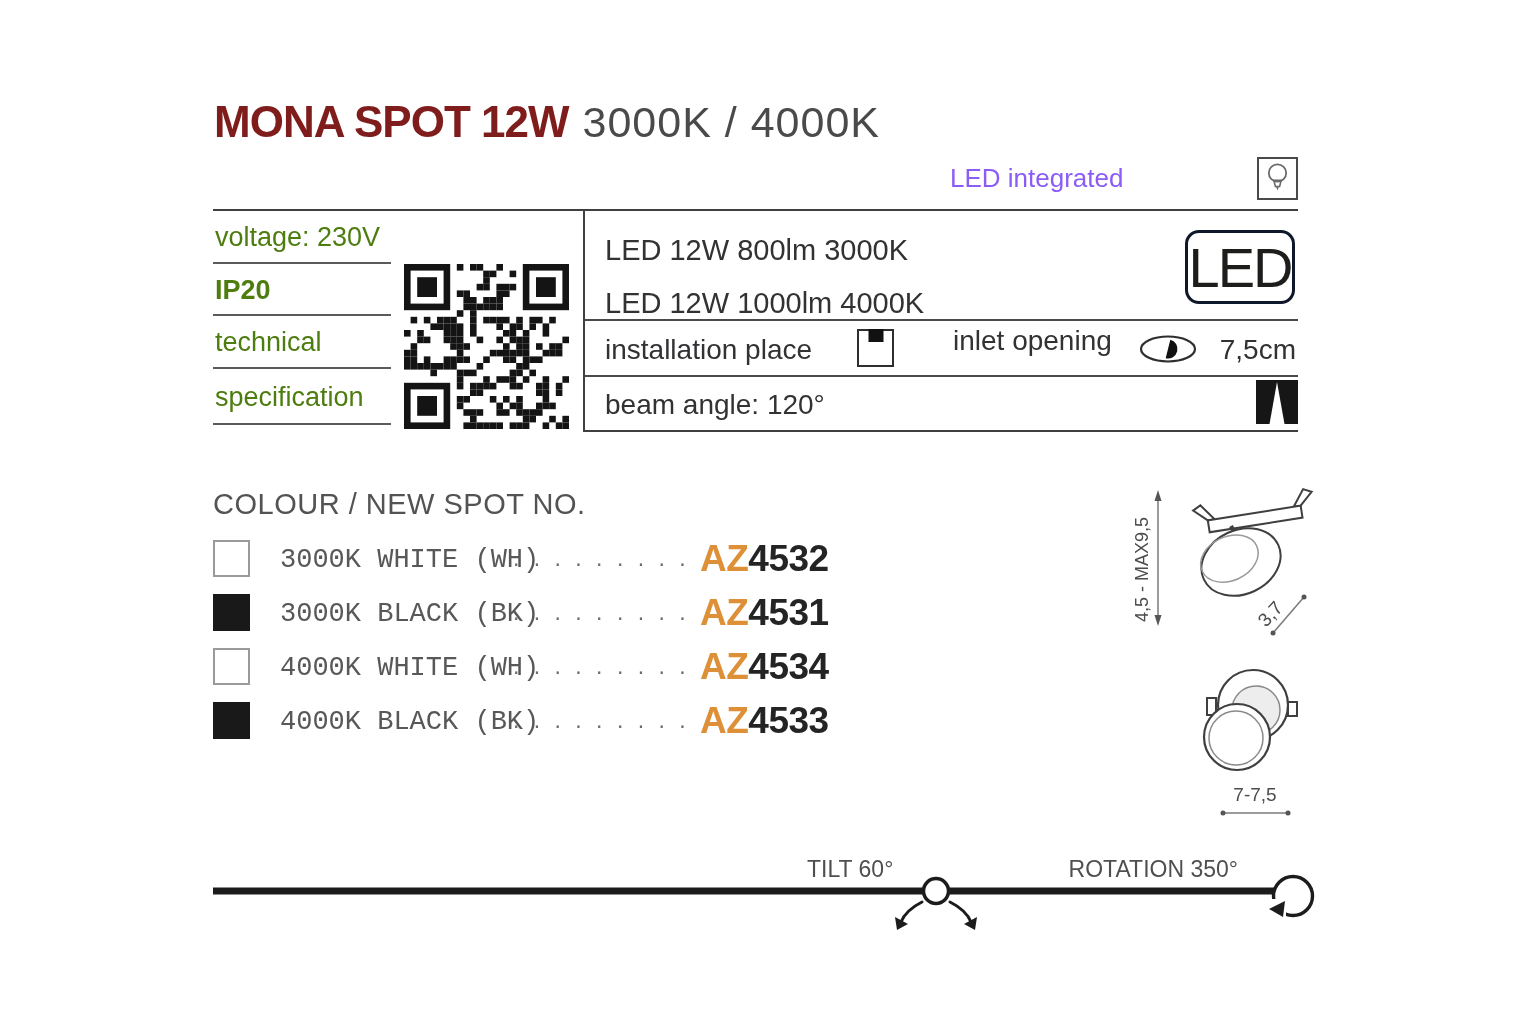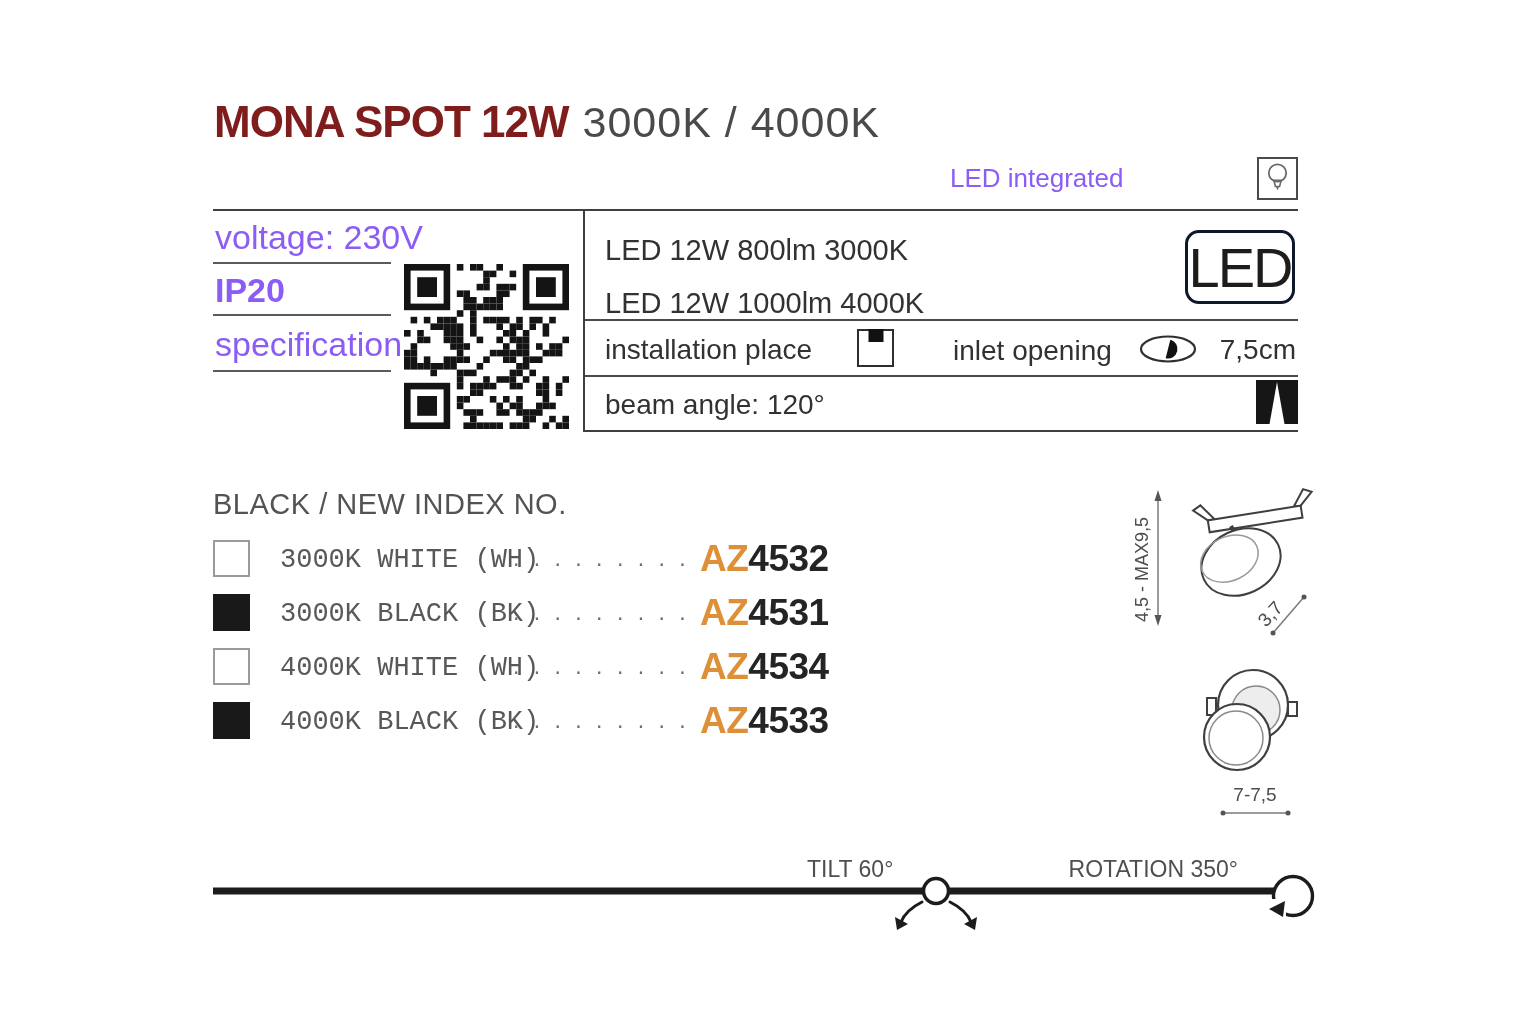--- a/index.html
+++ b/index.html
@@ -15,37 +15,37 @@
   
   .led-integrated{position:absolute;left:950px;top:163px;width:297px;text-align:left;
                   font-size:26px;color:#8b5cf6;}
   .bulb-box{position:absolute;left:1257px;top:157px;width:41px;height:43px;border:2px solid #4a4a4a;
             display:flex;align-items:center;justify-content:center;background:#fff;}
 
   
   .spec-table{position:absolute;left:213px;top:209px;width:1085px;height:221px;border-top:2px solid #3f3f3f;}
   .spec-left{position:absolute;left:0;top:0;width:370px;height:221px;}
   .spec-left-row{position:relative;padding-left:2px;display:flex;align-items:center;
-                 font-size:34px;color:#8b5cf6;}
+                 font-size:27px;color:#4d7c0f;}
   .spec-left-row::after{content:"";position:absolute;left:0;bottom:0;width:178px;height:2px;background:#5b5b5b;}
   .r1{height:53px;}.r2{height:52px;font-weight:bold;}.r3{height:53px;}.r4{height:56px;}
   .qr-wrap{position:absolute;left:191px;top:53px;width:165px;height:165px;}
   .spec-divider{position:absolute;left:370px;top:0;width:0;height:221px;border-left:2px solid #3f3f3f;}
   .spec-right{position:absolute;left:372px;top:0;width:713px;height:221px;border-bottom:2px solid #3f3f3f;}
   .row-a{position:relative;height:108px;}
   .led-line{position:absolute;left:20px;white-space:nowrap;font-size:29px;color:#323234;}
   .led-line.l1{top:23px;} .led-line.l2{top:76px;}
   .led-badge{position:absolute;left:600px;top:19px;width:110px;height:74px;border:3px solid #0f172a;
              border-radius:14px;display:flex;align-items:center;justify-content:center;
              font-size:56px;letter-spacing:-2px;color:#1d1d1b;background:#fff;}
   .row-b{position:relative;height:56px;border-top:2px solid #4a4a4a;font-size:28px;color:#323234;}
   .row-b .lbl1{position:absolute;left:20px;top:13px;}
   .inst-icon{position:absolute;left:272px;top:8px;width:37px;height:38px;border:2.5px solid #2e2e2e;background:#fff;}
   .inst-icon .tab{position:absolute;left:50%;top:-2px;transform:translateX(-50%);width:15px;height:13px;background:#111;}
-  .row-b .lbl2{position:absolute;left:368px;top:14px;}
+  .row-b .lbl2{position:absolute;left:368px;top:4px;}
   .inlet-icon{position:absolute;left:553px;top:12px;}
   .row-b .val{position:absolute;right:2px;top:13px;text-align:center;}
   .row-c{position:relative;height:55px;border-top:2px solid #4a4a4a;font-size:28px;color:#323234;}
   .row-c .lbl{position:absolute;left:20px;top:12px;}
   .beam-icon{position:absolute;right:0px;top:3px;width:42px;height:44px;background:#161616;}
 
   
   .colour-section{position:absolute;left:213px;top:488px;width:690px;}
   .colour-heading{font-size:29px;color:#535355;letter-spacing:0.5px;}
   .colour-rows{position:relative;margin-top:11px;}
@@ -87,20 +87,23 @@
     </svg>
   </div>
 
   <div class="spec-table">
     <div class="spec-left">
       <div class="spec-left-row r1">
           <span>voltage: 230V</span>
         </div>
       <div class="spec-left-row r2">
           <span>IP20</span>
+        </div>
+      <div class="spec-left-row r3">
+          <span>technical</span>
         </div>
       <div class="spec-left-row r4">
           <span>specification</span>
         </div>
       <div class="qr-wrap">
         <svg width="165" height="165" viewBox="0 0 165 165">
             <g id="qr-cells" fill="#141414">
               <rect x="52.8" y="0" width="6.6" height="6.6"></rect>
               <rect x="66" y="0" width="6.6" height="6.6"></rect>
               <rect x="72.6" y="0" width="6.6" height="6.6"></rect>
@@ -330,21 +333,21 @@
         <span class="beam-icon">
           <svg width="42" height="44" viewBox="0 0 42 44">
             <polygon points="21,2 13.5,44 28.5,44" fill="#ffffff"></polygon>
           </svg>
         </span>
       </div>
     </div>
   </div>
 
   <div class="colour-section">
-    <div class="colour-heading">BLACK / NEW INDEX NO.</div>
+    <div class="colour-heading">COLOUR / NEW SPOT NO.</div>
     <div class="colour-rows">
 
       <div class="colour-row">
         <span class="swatch white"></span>
         <span class="c-label">3000K WHITE (WH)</span>
         <span class="c-dots">. . . . . . . . . .</span>
         <span class="c-az"><span class="az-prefix">AZ</span><span class="az-num">4532</span></span>
       </div>
 
       <div class="colour-row">

